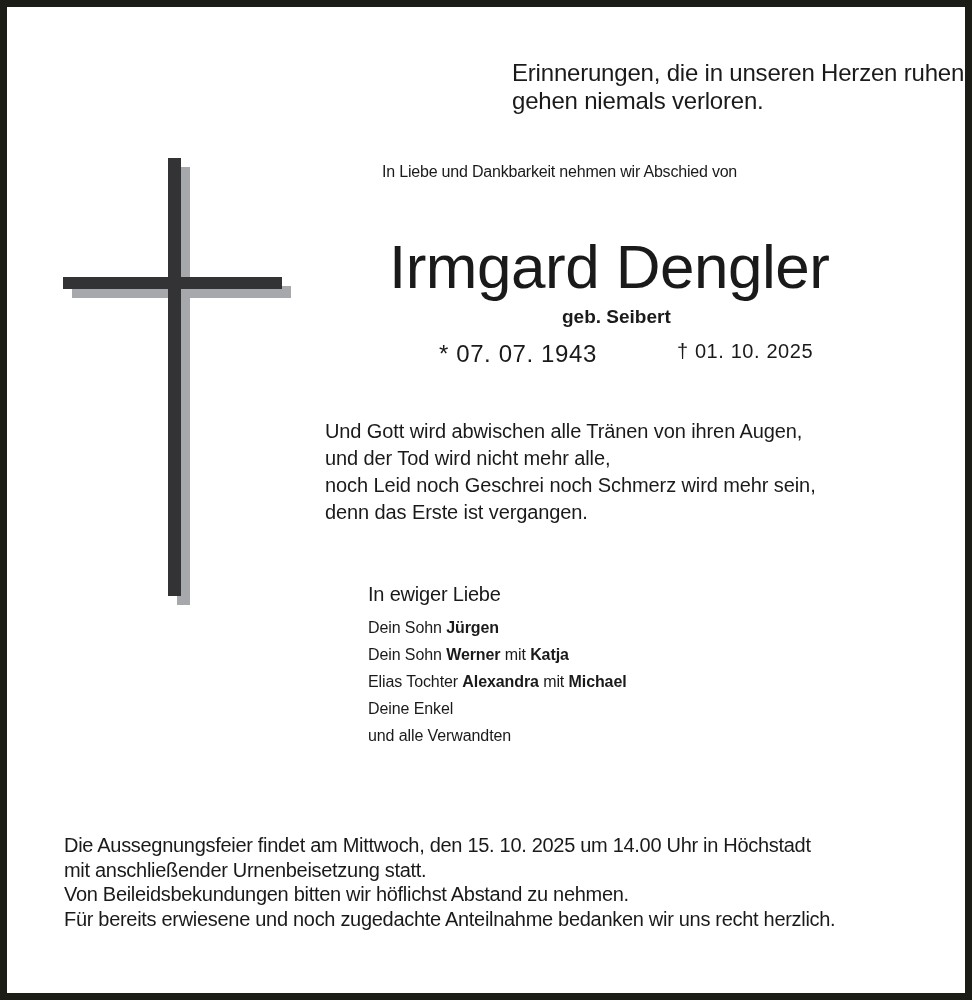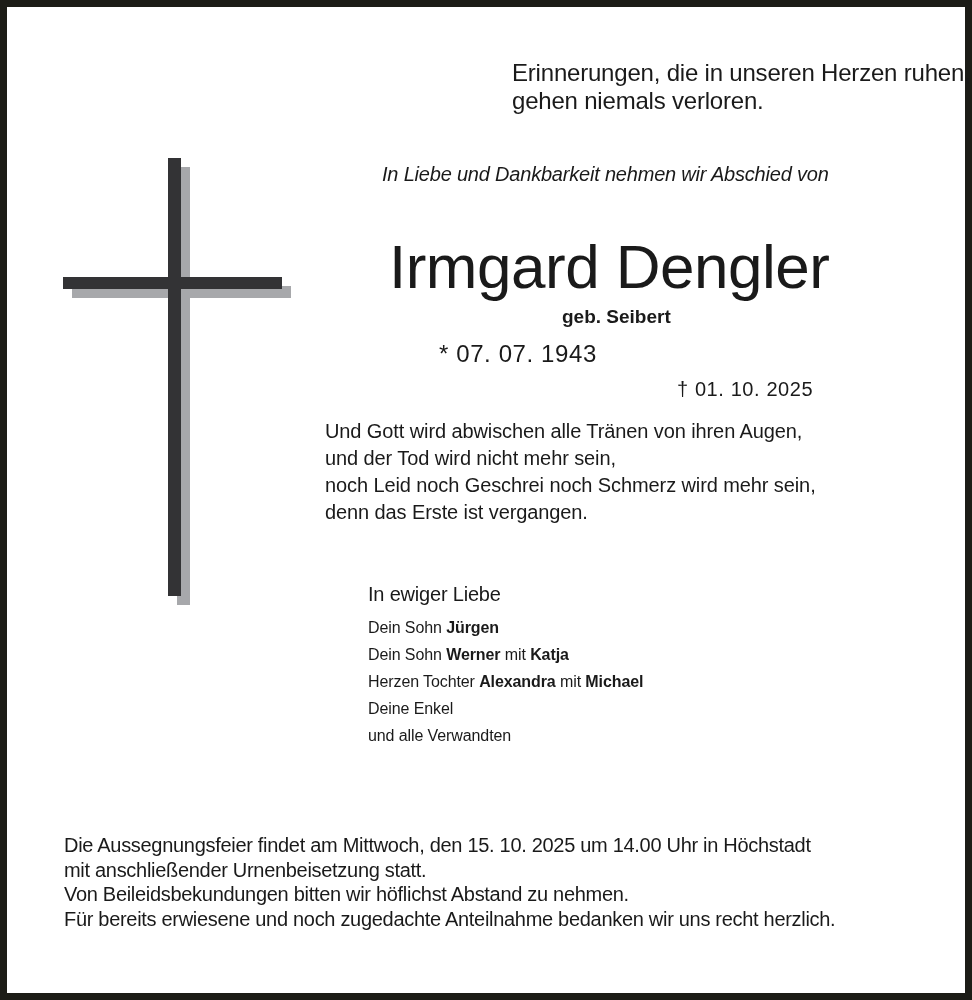--- a/index.html
+++ b/index.html
@@ -5,25 +5,25 @@
   html, body { margin:0; padding:0; }
   body {
     width:972px; height:1000px; background:#1c1c17; position:relative; overflow:hidden;
     font-family: "Liberation Sans", "DejaVu Sans", sans-serif; color:#1a1a1a;
   }
   .page {
     position:absolute; left:7px; top:7px; width:958px; height:986px; background:#ffffff;
   }
   .abs { position:absolute; white-space:nowrap; }
   .motto { left:505px; top:52px; font-size:24px; line-height:28px; letter-spacing:-0.2px; }
-  .intro { left:375px; top:156px; font-size:20px; letter-spacing:-0.2px;font-style:italic; }
+  .intro { left:375px; top:156px; font-size:16px; letter-spacing:-0.2px; }
   .name { left:382px; top:222px; font-size:62px; font-weight:normal; letter-spacing:-0.5px; line-height:76px; }
   .maiden { left:555px; top:299px; font-size:19px; font-weight:bold; }
   .born { left:432px; top:333px; font-size:24px; letter-spacing:0.6px; }
-  .died { left:670px; top:333px; font-size:20px; letter-spacing:0.6px;margin-top:38px; }
+  .died { left:670px; top:333px; font-size:20px; letter-spacing:0.6px; }
   .verse { left:318px; top:411px; font-size:20px; line-height:27px; letter-spacing:-0.1px; }
   .mourn-head { left:361px; top:576px; font-size:20px; letter-spacing:-0.2px; }
   .mourners { left:361px; top:607px; font-size:16px; line-height:27px; letter-spacing:-0.1px; }
   .mourners b { font-weight:bold; }
   .notice { left:57px; top:826px; font-size:20px; line-height:24.5px; letter-spacing:-0.3px; }
   .cross-v { position:absolute; left:161px; top:151px; width:13px; height:438px; background:#333335; }
   .cross-h { position:absolute; left:56px; top:270px; width:219px; height:12px; background:#333335; }
   .shadow-v { position:absolute; left:170px; top:160px; width:13px; height:438px; background:#a7a8ab; }
   .shadow-h { position:absolute; left:65px; top:279px; width:219px; height:12px; background:#a7a8ab; }
 </style>
@@ -46,30 +46,30 @@
 
   <div class="abs intro">In Liebe und Dankbarkeit nehmen wir Abschied von</div>
 
   <div class="abs name">Irmgard Dengler</div>
   <div class="abs maiden">geb. Seibert</div>
   <div class="abs born">* 07. 07. 1943</div>
   <div class="abs died">† 01. 10. 2025</div>
 
   <div class="abs verse">
     <div>Und Gott wird abwischen alle Tränen von ihren Augen,</div>
-    <div>und der Tod wird nicht mehr sein,</div>
+    <div>und der Tod wird nicht mehr alle,</div>
     <div>noch Leid noch Geschrei noch Schmerz wird mehr sein,</div>
     <div>denn das Erste ist vergangen.</div>
   </div>
 
   <div class="abs mourn-head">In ewiger Liebe</div>
   <div class="abs mourners" id="mourners">
       <div><span>Dein Sohn </span><b>Jürgen</b></div>
       <div><span>Dein Sohn </span><b>Werner</b><span> mit </span><b>Katja</b></div>
-      <div><span>Herzen Tochter </span><b>Alexandra</b><span> mit </span><b>Michael</b></div>
+      <div><span>Elias Tochter </span><b>Alexandra</b><span> mit </span><b>Michael</b></div>
       <div><span>Deine Enkel</span></div>
       <div><span>und alle Verwandten</span></div>
     </div>
 
   <div class="abs notice">
     <div>Die Aussegnungsfeier findet am Mittwoch, den 15. 10. 2025 um 14.00 Uhr in Höchstadt</div>
     <div>mit anschließender Urnenbeisetzung statt.</div>
     <div>Von Beileidsbekundungen bitten wir höflichst Abstand zu nehmen.</div>
     <div>Für bereits erwiesene und noch zugedachte Anteilnahme bedanken wir uns recht herzlich.</div>
   </div>

